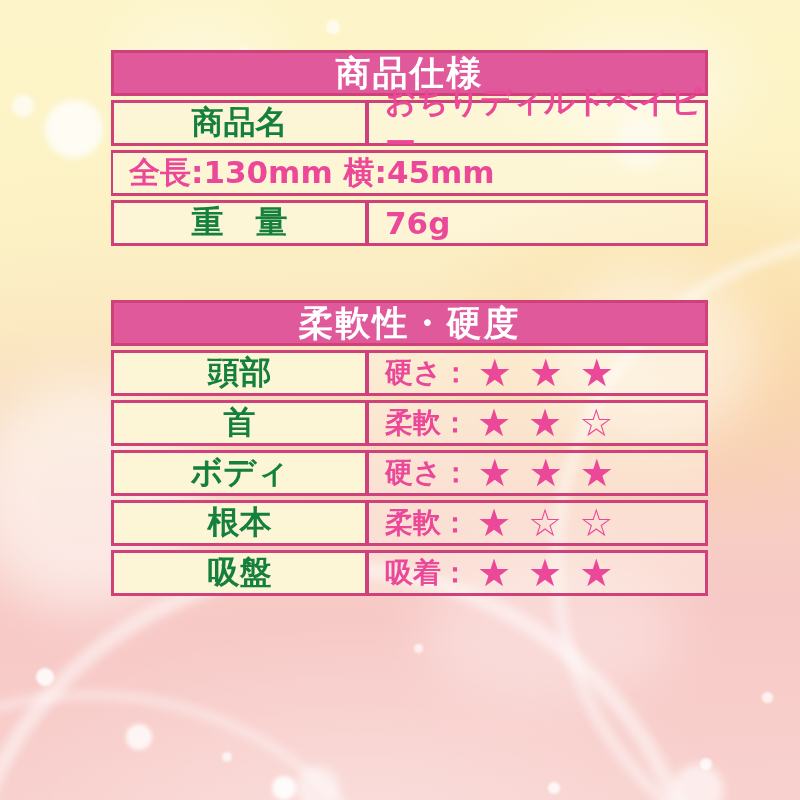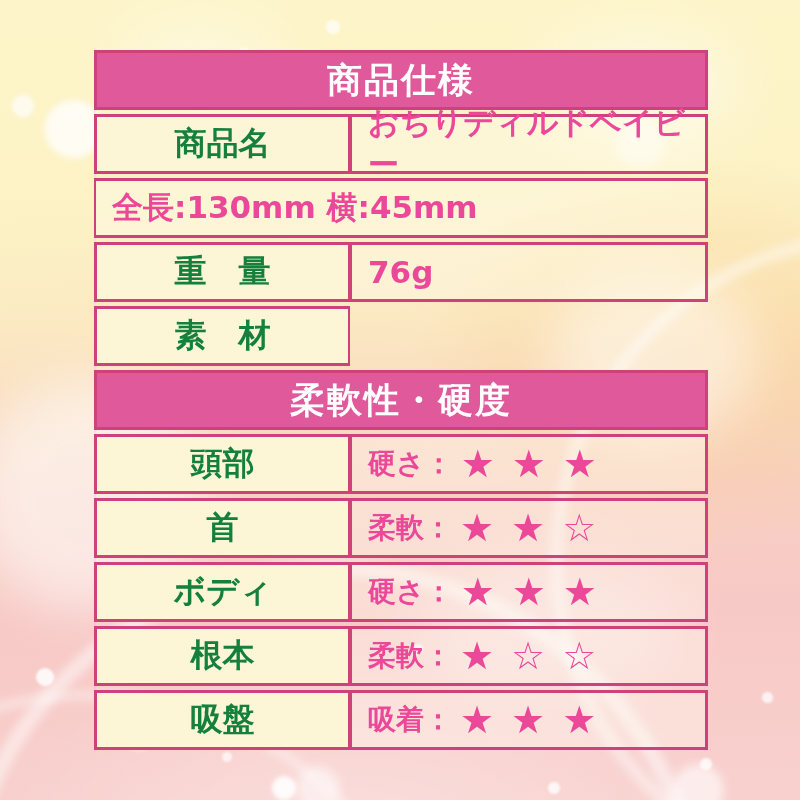--- a/index.html
+++ b/index.html
@@ -21,21 +21,21 @@
         #f8d0c3 62%, #f7c9c6 76%, #f8d1ce 100%);
   }
   .cloud { position:absolute; background:#ffffff; border-radius:50%; filter:blur(26px); }
   .ring  { position:absolute; border-radius:50%; filter:blur(5px); }
   .dot   { position:absolute; background:#ffffff; border-radius:50%; }
 
   
   .spec-table {
     position:absolute; left:94px; top:50px; width:614px;
   }
-  .band { height:60px; margin-bottom:4px; display:flex; }
+  .band { height:46px; margin-bottom:4px; display:flex;margin-left:17px; }
   .section-header {
     background:#e0599b;
     border:3px solid #ce417b;
     color:#ffffff;
     align-items:center; justify-content:center;
     font-size:35px; letter-spacing:2px;
   }
   .cell-left {
     width:256px;
     background:#fdf6d6;
@@ -102,21 +102,20 @@
   <div class="band">
     <div class="cell-right">全長:130mm 横:45mm</div>
   </div>
 
   <div class="band">
     <div class="cell-left">重　量</div>
     <div class="cell-right">76g</div>
   </div>
 
   <div class="band">
-    <div class="cell-left">素　材</div>
   </div>
 
   <div class="band section-header">
     <span>柔軟性・硬度</span>
   </div>
 
   <div class="band">
     <div class="cell-left">頭部</div>
     <div class="cell-right">
       <span class="rating-prefix">硬さ：</span>

